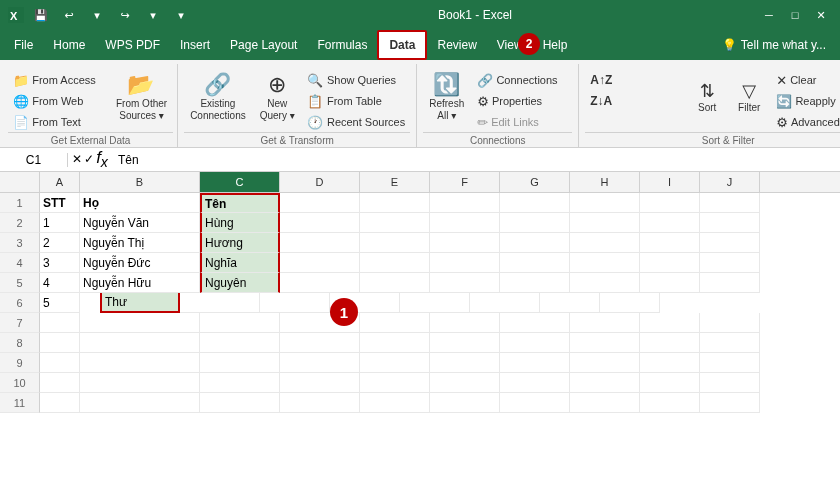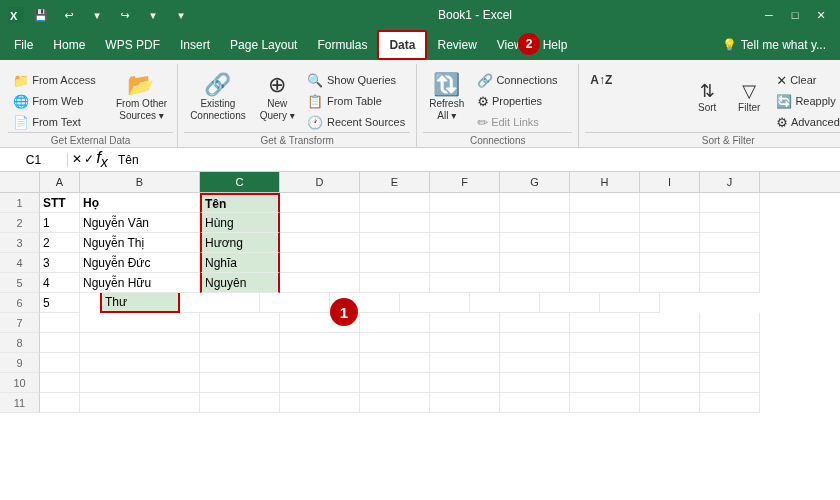--- a/index.html
+++ b/index.html
@@ -392,20 +392,23 @@
       <div class="ribbon-group-label">Connections</div>
     </div>
 
     <div class="ribbon-group sort-filter-group">
       <div class="ribbon-group-content" style="align-items:flex-start; gap:2px;">
 
         <div class="ribbon-col" style="padding-top:4px;">
           <div class="ribbon-btn-small">
             <span style="font-size:12px; font-weight:bold;">A↑Z</span>
           </div>
+          <div class="ribbon-btn-small">
+            <span style="font-size:12px; font-weight:bold;">Z↓A</span>
+          </div>
         </div>
 
         <div class="ribbon-btn" style="min-width:40px;">
           <span class="btn-icon" style="font-size:18px;">⇅</span>
           <span class="btn-label">Sort</span>
         </div>
 
         <div class="ribbon-btn" style="min-width:40px;">
           <span class="btn-icon" style="font-size:18px;">▽</span>
           <span class="btn-label">Filter</span>

